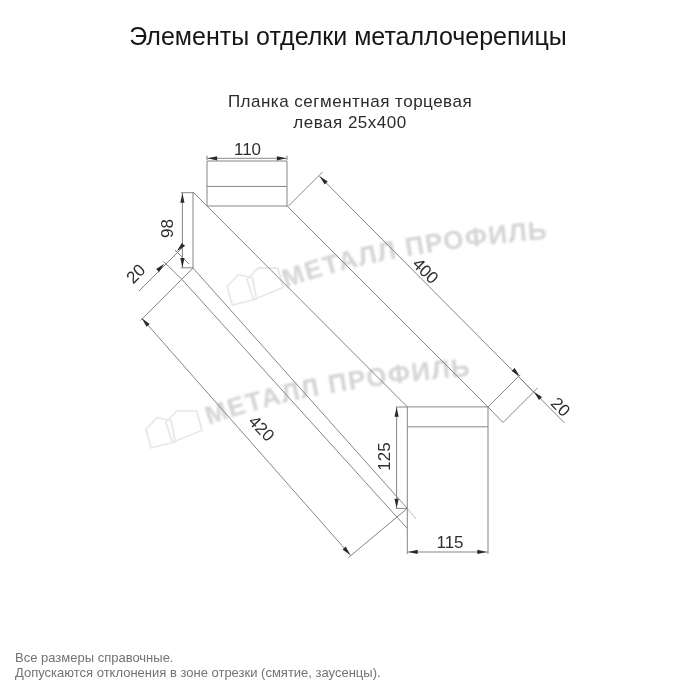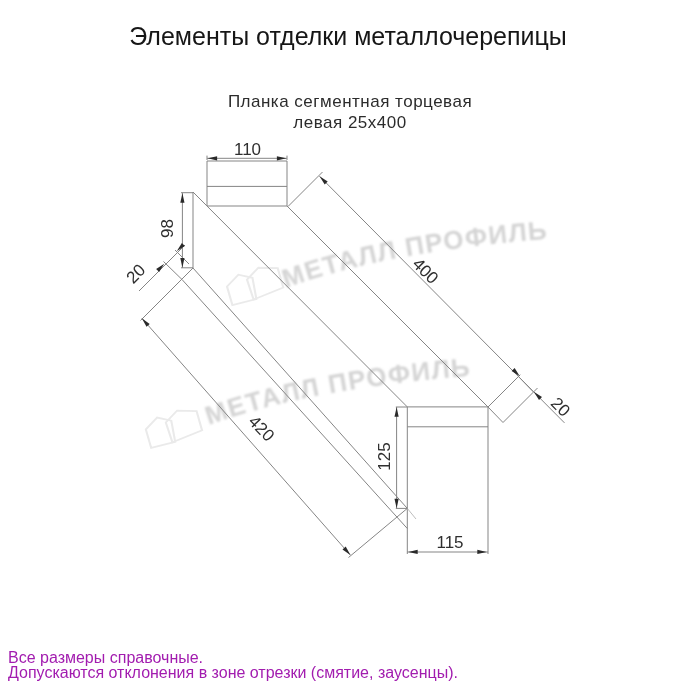--- a/index.html
+++ b/index.html
@@ -1,19 +1,19 @@
 <!DOCTYPE html>
 <html><head>
 <meta charset="utf-8">
 <style>
 html,body{margin:0;padding:0;width:700px;height:700px;background:#ffffff;font-family:"Liberation Sans",sans-serif;overflow:hidden;}
 #page{position:relative;width:700px;height:700px;}
 .title{position:absolute;left:-2px;top:21.5px;transform:translateZ(0);width:700px;text-align:center;font-size:25px;color:#161616;}
 .subtitle{position:absolute;left:0;top:91px;transform:translateZ(0);width:700px;text-align:center;font-size:17px;line-height:21px;letter-spacing:0.5px;color:#2c2c2c;}
-.foot{position:absolute;left:8px;top:649.7px;transform:translateZ(0);font-size:16px;line-height:15.8px;color:#a21caf;}
+.foot{position:absolute;left:15px;top:649.7px;transform:translateZ(0);font-size:13px;line-height:15.8px;color:#737373;}
 </style>
 </head>
 <body>
 <div id="page">
 
 <div class="title">Элементы отделки металлочерепицы</div>
 
 <div class="subtitle">Планка сегментная торцевая<br>левая 25х400</div>
 
 <svg width="700" height="700" viewBox="0 0 700 700" style="position:absolute;left:0;top:0">

